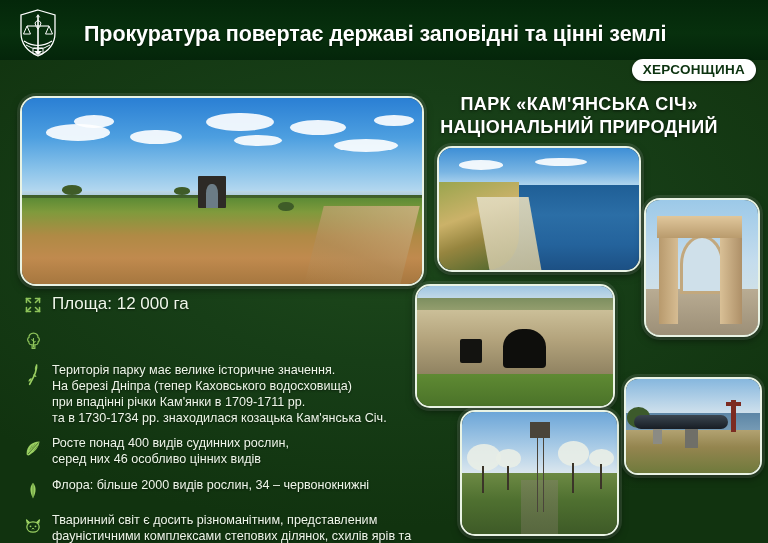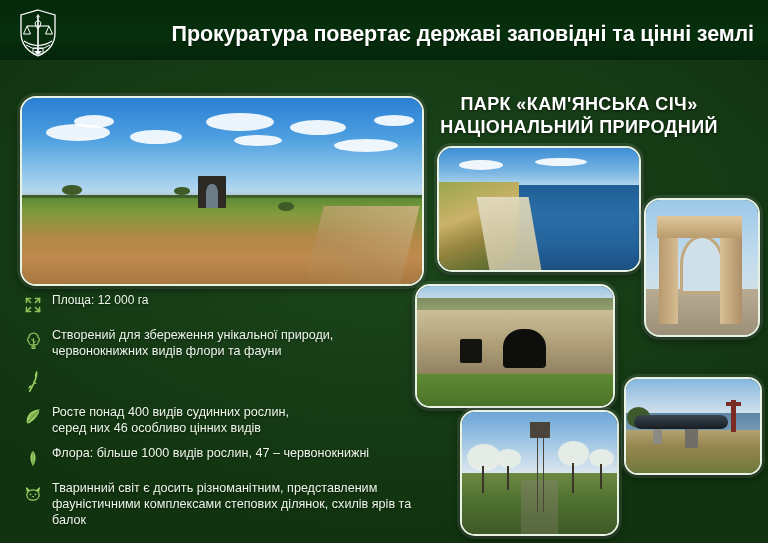--- a/index.html
+++ b/index.html
@@ -21,21 +21,20 @@
     background:linear-gradient(180deg,#04270a 0%,#07300d 55%,#04250a 100%);
   }
   #emblem{
     position:absolute;left:14px;top:7px;width:48px;height:52px;
   }
   #title{
     position:absolute;left:84px;top:22px;width:670px;
     color:#ffffff;font-size:21.5px;font-weight:bold;letter-spacing:-0.1px;
     white-space:nowrap;
     text-shadow:0 1px 2px rgba(0,0,0,.55);
-    text-align:right;
   }
   
   #region-badge{
     position:absolute;right:12px;top:59px;
     background:#ffffff;color:#0c3310;
     font-size:13.5px;font-weight:bold;letter-spacing:.3px;
     padding:3px 11px 4px;border-radius:11px;
     box-shadow:0 1px 3px rgba(0,0,0,.5);
   }
   
@@ -156,21 +155,21 @@
   
   #facts{
     position:absolute;left:18px;top:292px;width:430px;
   }
   .fact{display:flex;align-items:flex-start;margin-bottom:9px;}
   .fact .ico{flex:0 0 30px;height:26px;margin-right:4px;display:flex;align-items:center;justify-content:center;}
   .fact .txt{
     color:#eef6e9;font-size:12.6px;line-height:1.26;white-space:pre-line;
     text-shadow:0 1px 2px rgba(0,0,0,.5);padding-top:1px;
   }
-  #fact-area .txt{font-size:12px;text-align:right;}
+  #fact-area .txt{font-size:17px;text-align:right;}
   #fact-fauna{margin-bottom:0;}
 </style>
 </head>
 <body>
 
 <div id="poster">
 
   <div id="header">
     <div id="emblem">
       <svg viewBox="0 0 48 52" width="48" height="52" aria-hidden="true">
@@ -183,20 +182,21 @@
         <path d="M35 19 L31.5 27 H38.5 Z" fill="none" stroke="#ffffff" stroke-width="1"></path>
         <path d="M21 16 q3 -5 6 0 q-1 4 -3 6 q-2 -2 -3 -6 z" fill="none" stroke="#ffffff" stroke-width="1"></path>
         <path d="M10 34 q14 9 28 0" fill="none" stroke="#ffffff" stroke-width="1.2"></path>
         <path d="M12 38 q12 8 24 0" fill="none" stroke="#ffffff" stroke-width="1"></path>
         <rect x="19" y="41" width="10" height="6" rx="1" fill="none" stroke="#ffffff" stroke-width="1"></rect>
       </svg>
     </div>
     <div id="title">Прокуратура повертає державі заповідні та цінні землі</div>
   </div>
 
+  <div id="region-badge">ХЕРСОНЩИНА</div>
 
   <div id="park-heading">
     <div>ПАРК «КАМ'ЯНСЬКА СІЧ»</div>
     <div>НАЦІОНАЛЬНИЙ ПРИРОДНИЙ</div>
   </div>
 
   <div class="photo" id="photo-main">
     <div class="sky"></div>
     <div class="cloud" style="left:6%;top:14%;width:16%;height:9%;"></div>
     <div class="cloud" style="left:13%;top:9%;width:10%;height:7%;"></div>
@@ -292,33 +292,35 @@
     <div class="fact">
       <span class="ico">
         <svg viewBox="0 0 22 22" width="19" height="19" aria-hidden="true">
           <path d="M11 2.5 C7.5 2.5 5.5 5 5.8 7.4 C3.8 8.2 3.6 11.2 5.6 12.4
                    C5.2 14.6 7.2 16.4 9.4 15.8 L9.4 20 L12.6 20 L12.6 15.8
                    C14.8 16.4 16.8 14.6 16.4 12.4 C18.4 11.2 18.2 8.2 16.2 7.4
                    C16.5 5 14.5 2.5 11 2.5 Z" fill="none" stroke="#8ec45a" stroke-width="1.4"></path>
           <path d="M11 8 V19 M11 11.5 L8.6 9.6 M11 13.6 L13.4 11.7" stroke="#8ec45a" stroke-width="1.2" fill="none"></path>
         </svg>
       </span>
-      <span class="txt">Створений для збереження унікальної природи,
-червонокнижних видів флори та фауни</span>
     </div>
 
     <div class="fact">
       <span class="ico">
         <svg viewBox="0 0 22 30" width="17" height="26" aria-hidden="true">
           <path d="M15 2 C16 9 12 17 6 27" fill="none" stroke="#9bd063" stroke-width="2.1" stroke-linecap="round"></path>
           <path d="M15 2 C12.5 4 12 7.5 13.6 10" fill="#9bd063" opacity=".95"></path>
           <path d="M8.6 19 C6 19.4 4.4 21.4 4.6 23.6 C7 23.4 8.6 21.6 8.6 19 Z" fill="#9bd063"></path>
           <path d="M10.4 14.4 C12.8 14 14.6 15.4 15 17.4 C12.8 18 11 16.8 10.4 14.4 Z" fill="#9bd063" opacity=".9"></path>
         </svg>
       </span>
+      <span class="txt">Територія парку має велике історичне значення.
+На березі Дніпра (тепер Каховського водосховища)
+при впадінні річки Кам'янки в 1709-1711 рр.
+та в 1730-1734 рр. знаходилася козацька Кам'янська Січ.</span>
     </div>
 
     <div class="fact">
       <span class="ico">
         <svg viewBox="0 0 22 22" width="19" height="19" aria-hidden="true">
           <path d="M18 3 C9 3.5 3.5 8 3 17 C3 19 5 19.5 6.5 18.5 C13 14.5 17 10 18 3 Z" fill="#9bd063"></path>
           <path d="M17 4 L4.5 17.5" stroke="#3f6a24" stroke-width="1" fill="none"></path>
           <path d="M13 5.5 L9 11 M16 8 L11.5 13.5 M9.5 7.5 L6.5 13" stroke="#5e9136" stroke-width=".8" fill="none"></path>
         </svg>
       </span>
@@ -327,21 +329,21 @@
     </div>
 
     <div class="fact">
       <span class="ico">
         <svg viewBox="0 0 22 24" width="16" height="21" aria-hidden="true">
           <path d="M11 1.5 C8 5 7 9 7.6 13 C8.2 17.5 10 20.5 11 23
                    C12 20.5 13.8 17.5 14.4 13 C15 9 14 5 11 1.5 Z" fill="#9bd063"></path>
           <path d="M11 3 V22" stroke="#4f7d2a" stroke-width=".9"></path>
         </svg>
       </span>
-      <span class="txt">Флора: більше 1000 видів рослин, 47 – червонокнижні</span>
+      <span class="txt">Флора: більше 2000 видів рослин, 34 – червонокнижні</span>
     </div>
 
     <div class="fact" id="fact-fauna">
       <span class="ico">
         <svg viewBox="0 0 24 22" width="20" height="19" aria-hidden="true">
           <path d="M4 4 L7.5 8 M20 4 L16.5 8" stroke="#9bd063" stroke-width="1.6" fill="none"></path>
           <path d="M3.5 3.5 L4.6 9 L8.6 7.2 Z" fill="#9bd063"></path>
           <path d="M20.5 3.5 L19.4 9 L15.4 7.2 Z" fill="#9bd063"></path>
           <path d="M12 6.5 C7.5 6.5 4.6 9.3 4.6 12.8 C4.6 16.4 7.8 19 12 19
                    C16.2 19 19.4 16.4 19.4 12.8 C19.4 9.3 16.5 6.5 12 6.5 Z" fill="none" stroke="#9bd063" stroke-width="1.5"></path>

